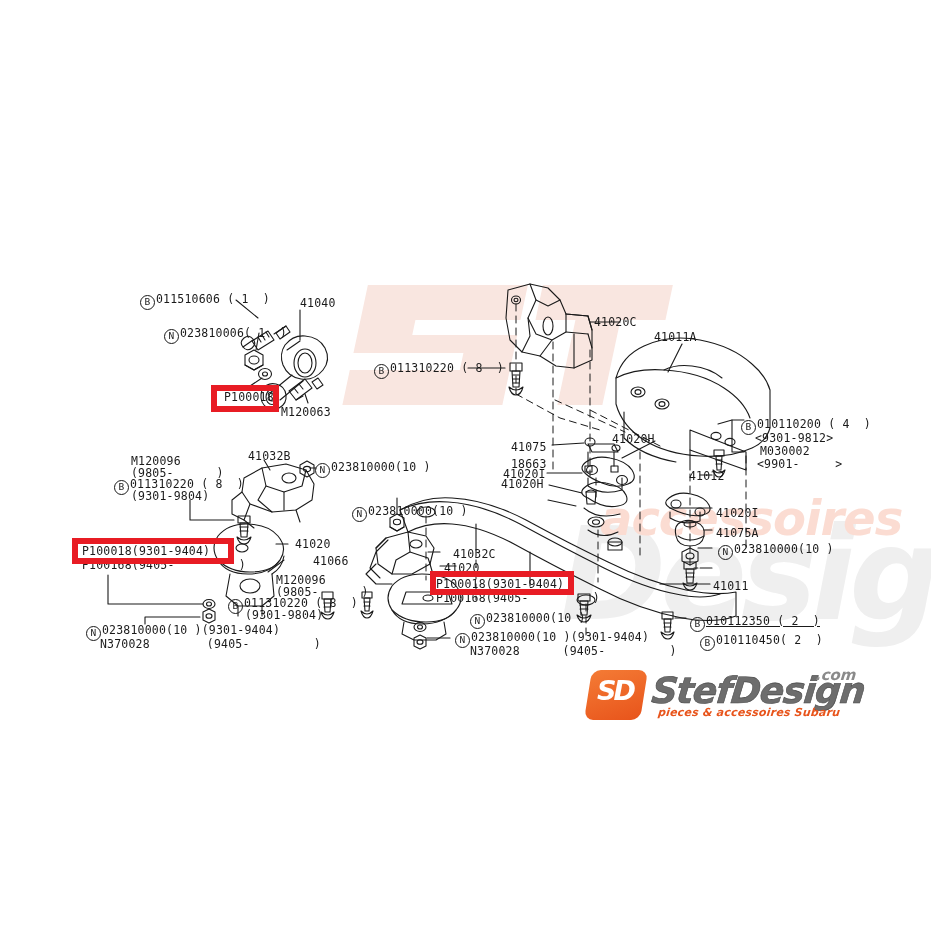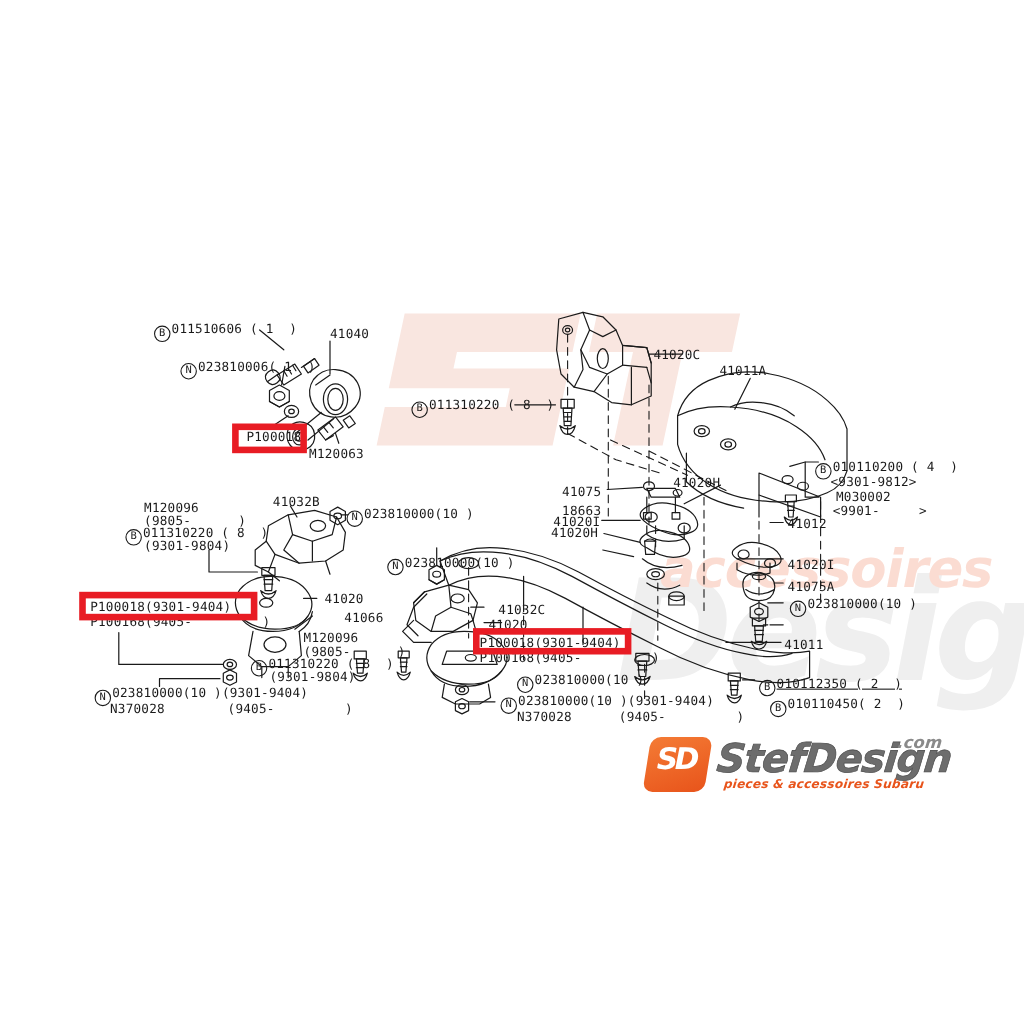--- a/index.html
+++ b/index.html
@@ -541,21 +541,21 @@
       <div class="lbl" style="left: 654px; top: 331px;"><span>41011A</span></div>
       <div class="lbl" style="left: 511px; top: 441px;"><span>41075</span></div>
       <div class="lbl" style="left: 503px; top: 468px;"><span>41020I</span></div>
       <div class="lbl" style="left: 511px; top: 458px;"><span>18663</span></div>
       <div class="lbl" style="left: 612px; top: 433px;"><span>41020H</span></div>
       <div class="lbl" style="left: 501px; top: 478px;"><span>41020H</span></div>
       <div class="lbl" style="left: 741px; top: 418px;"><span class="circ">B</span><span>010110200 ( 4  )</span></div>
       <div class="lbl" style="left: 755px; top: 432px;"><span>&lt;9301-9812&gt;</span></div>
       <div class="lbl" style="left: 760px; top: 445px;"><span>M030002</span></div>
       <div class="lbl" style="left: 757px; top: 458px;"><span>&lt;9901-     &gt;</span></div>
-      <div class="lbl" style="left: 716px; top: 470px;"><span>41012</span></div>
+      <div class="lbl" style="left: 689px; top: 470px;"><span>41012</span></div>
       <div class="lbl" style="left: 716px; top: 507px;"><span>41020I</span></div>
       <div class="lbl" style="left: 716px; top: 527px;"><span>41075A</span></div>
       <div class="lbl" style="left: 718px; top: 543px;"><span class="circ">N</span><span>023810000(10 )</span></div>
       <div class="lbl" style="left: 700px; top: 590px; margin-top: 44px;"><span class="circ">B</span><span>010110450( 2  )</span></div>
       <div class="lbl" style="left: 713px; top: 580px;"><span>41011</span></div>
       <div class="lbl" style="left: 690px; top: 615px; text-decoration: underline;"><span class="circ">B</span><span>010112350 ( 2  )</span></div>
       <div class="lbl" style="left: 131px; top: 455px;"><span>M120096</span></div>
       <div class="lbl" style="left: 131px; top: 467px;"><span>(9805-      )</span></div>
       <div class="lbl" style="left: 114px; top: 478px;"><span class="circ">B</span><span>011310220 ( 8  )</span></div>
       <div class="lbl" style="left: 131px; top: 490px;"><span>(9301-9804)</span></div>

